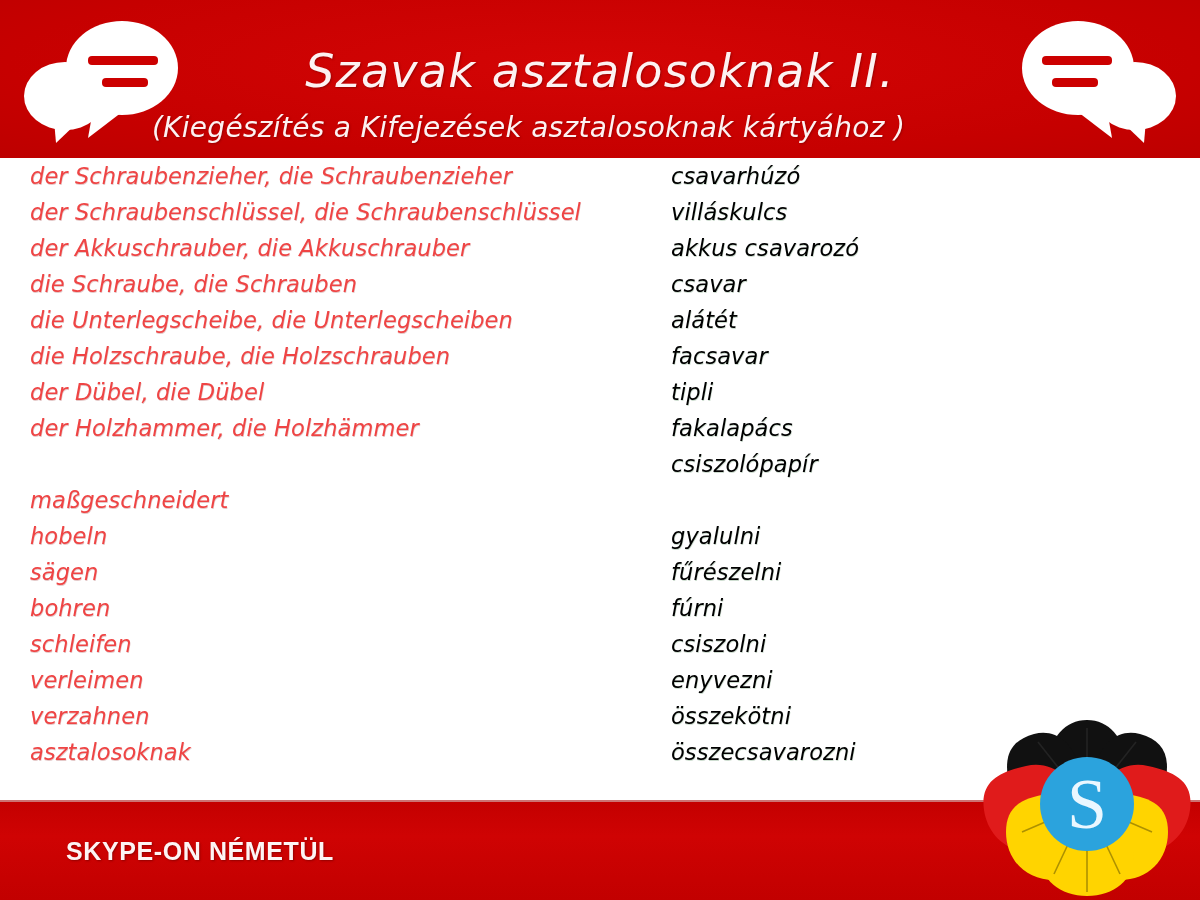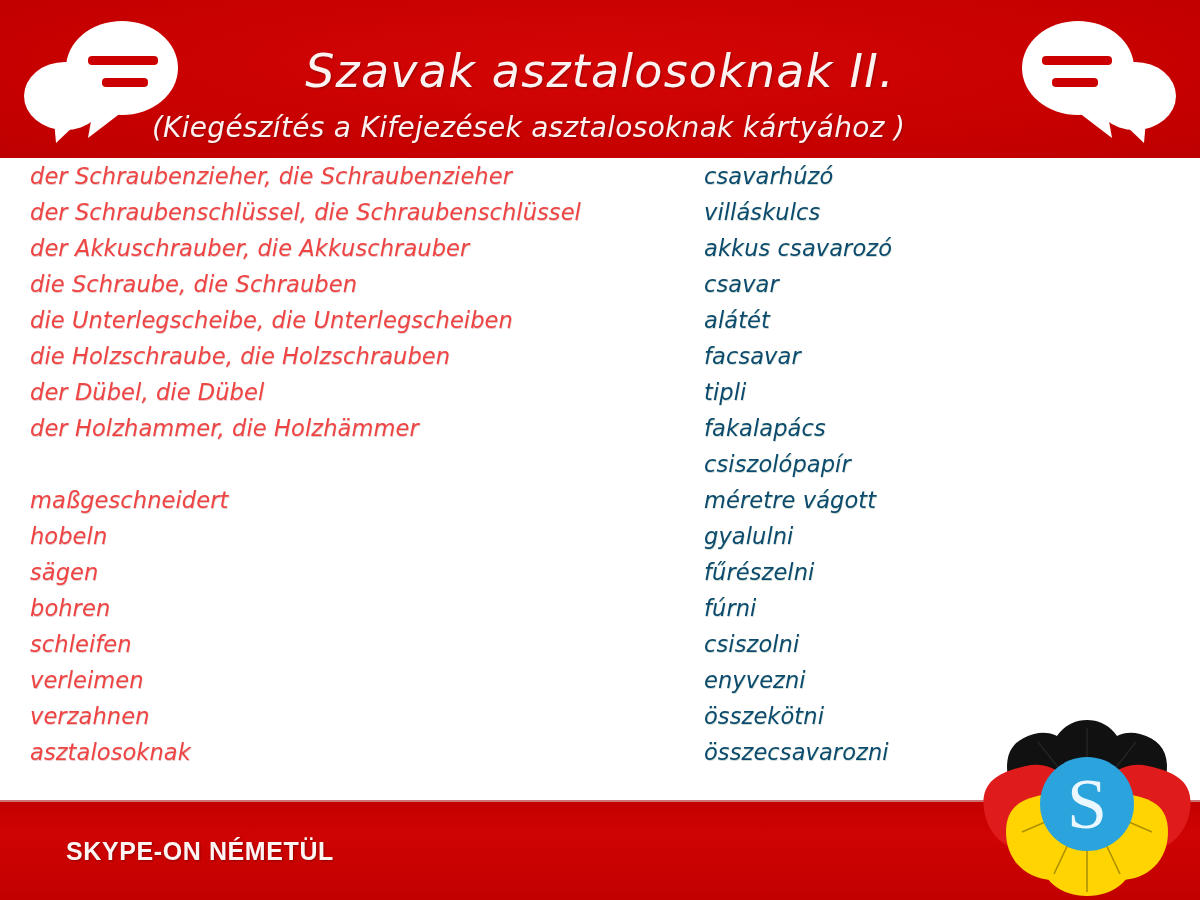--- a/index.html
+++ b/index.html
@@ -99,22 +99,22 @@
     line-height: 36px;
     white-space: nowrap;
     letter-spacing: 0.1px;
   }
   .word-de {
     left: 30px;
     color: #ef4444;
     text-shadow: 0.5px 0.5px 0 rgba(150,40,40,0.25);
   }
   .word-hu {
-    left: 704px;
-    color: #0c4a6e;
+    left: 671px;
+    color: #000000;
     text-shadow: 0.5px 0.5px 0 rgba(30,100,40,0.22);
   }
 
   
   .footer {
     position: absolute;
     left: 0;
     bottom: 0;
     width: 1200px;
     height: 98px;
@@ -230,21 +230,20 @@
       </div>
       <div class="word-row">
         <span class="word-de">der Holzhammer, die Holzhämmer</span>
         <span class="word-hu">fakalapács</span>
       </div>
       <div class="word-row">
         <span class="word-hu">csiszolópapír</span>
       </div>
       <div class="word-row">
         <span class="word-de">maßgeschneidert</span>
-        <span class="word-hu">méretre vágott</span>
       </div>
       <div class="word-row">
         <span class="word-de">hobeln</span>
         <span class="word-hu">gyalulni</span>
       </div>
       <div class="word-row">
         <span class="word-de">sägen</span>
         <span class="word-hu">fűrészelni</span>
       </div>
       <div class="word-row">

